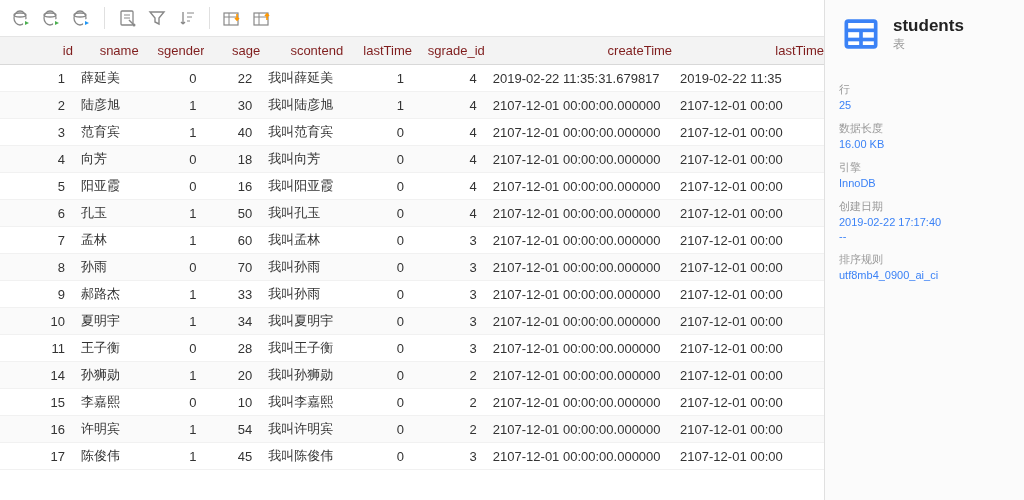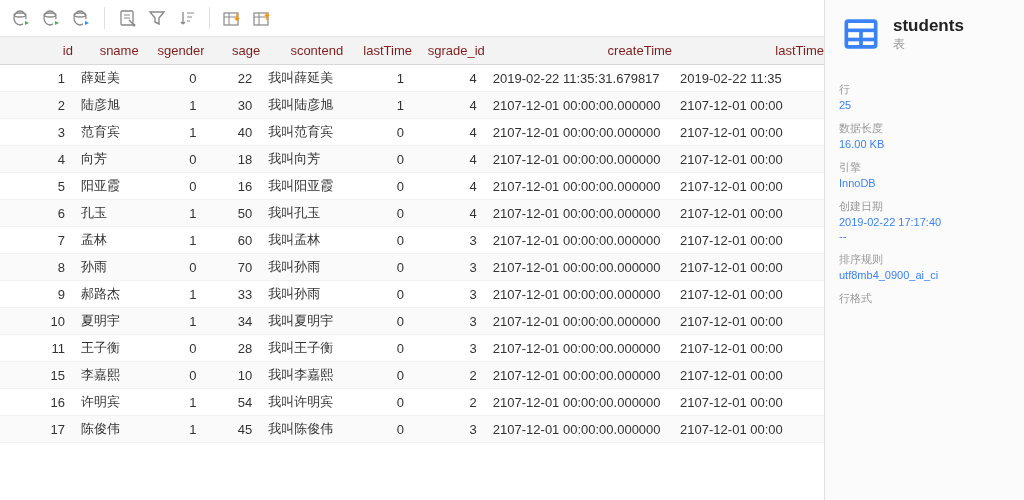--- a/index.html
+++ b/index.html
@@ -239,20 +239,31 @@
               <td>王子衡</td>
               <td class="num">0</td>
               <td class="num">28</td>
               <td>我叫王子衡</td>
               <td class="num">0</td>
               <td class="num">3</td>
               <td>2107-12-01 00:00:00.000000</td>
               <td>2107-12-01 00:00</td>
             </tr>
             <tr>
+              <td class="num">14</td>
+              <td>孙狮勋</td>
+              <td class="num">1</td>
+              <td class="num">20</td>
+              <td>我叫孙狮勋</td>
+              <td class="num">0</td>
+              <td class="num">2</td>
+              <td>2107-12-01 00:00:00.000000</td>
+              <td>2107-12-01 00:00</td>
+            </tr>
+            <tr>
               <td class="num">15</td>
               <td>李嘉熙</td>
               <td class="num">0</td>
               <td class="num">10</td>
               <td>我叫李嘉熙</td>
               <td class="num">0</td>
               <td class="num">2</td>
               <td>2107-12-01 00:00:00.000000</td>
               <td>2107-12-01 00:00</td>
             </tr>
@@ -302,17 +313,16 @@
         <div class="sb-value">25</div>
         <div class="sb-label">数据长度</div>
         <div class="sb-value">16.00 KB</div>
         <div class="sb-label">引擎</div>
         <div class="sb-value">InnoDB</div>
         <div class="sb-label">创建日期</div>
         <div class="sb-value">2019-02-22 17:17:40</div>
         <div class="sb-value">--</div>
         <div class="sb-label">排序规则</div>
         <div class="sb-value">utf8mb4_0900_ai_ci</div>
-        <div class="sb-label">行格式</div>
         <div class="sb-value"></div>
       </div>
   </div>
 </div>
 
 </body></html>

